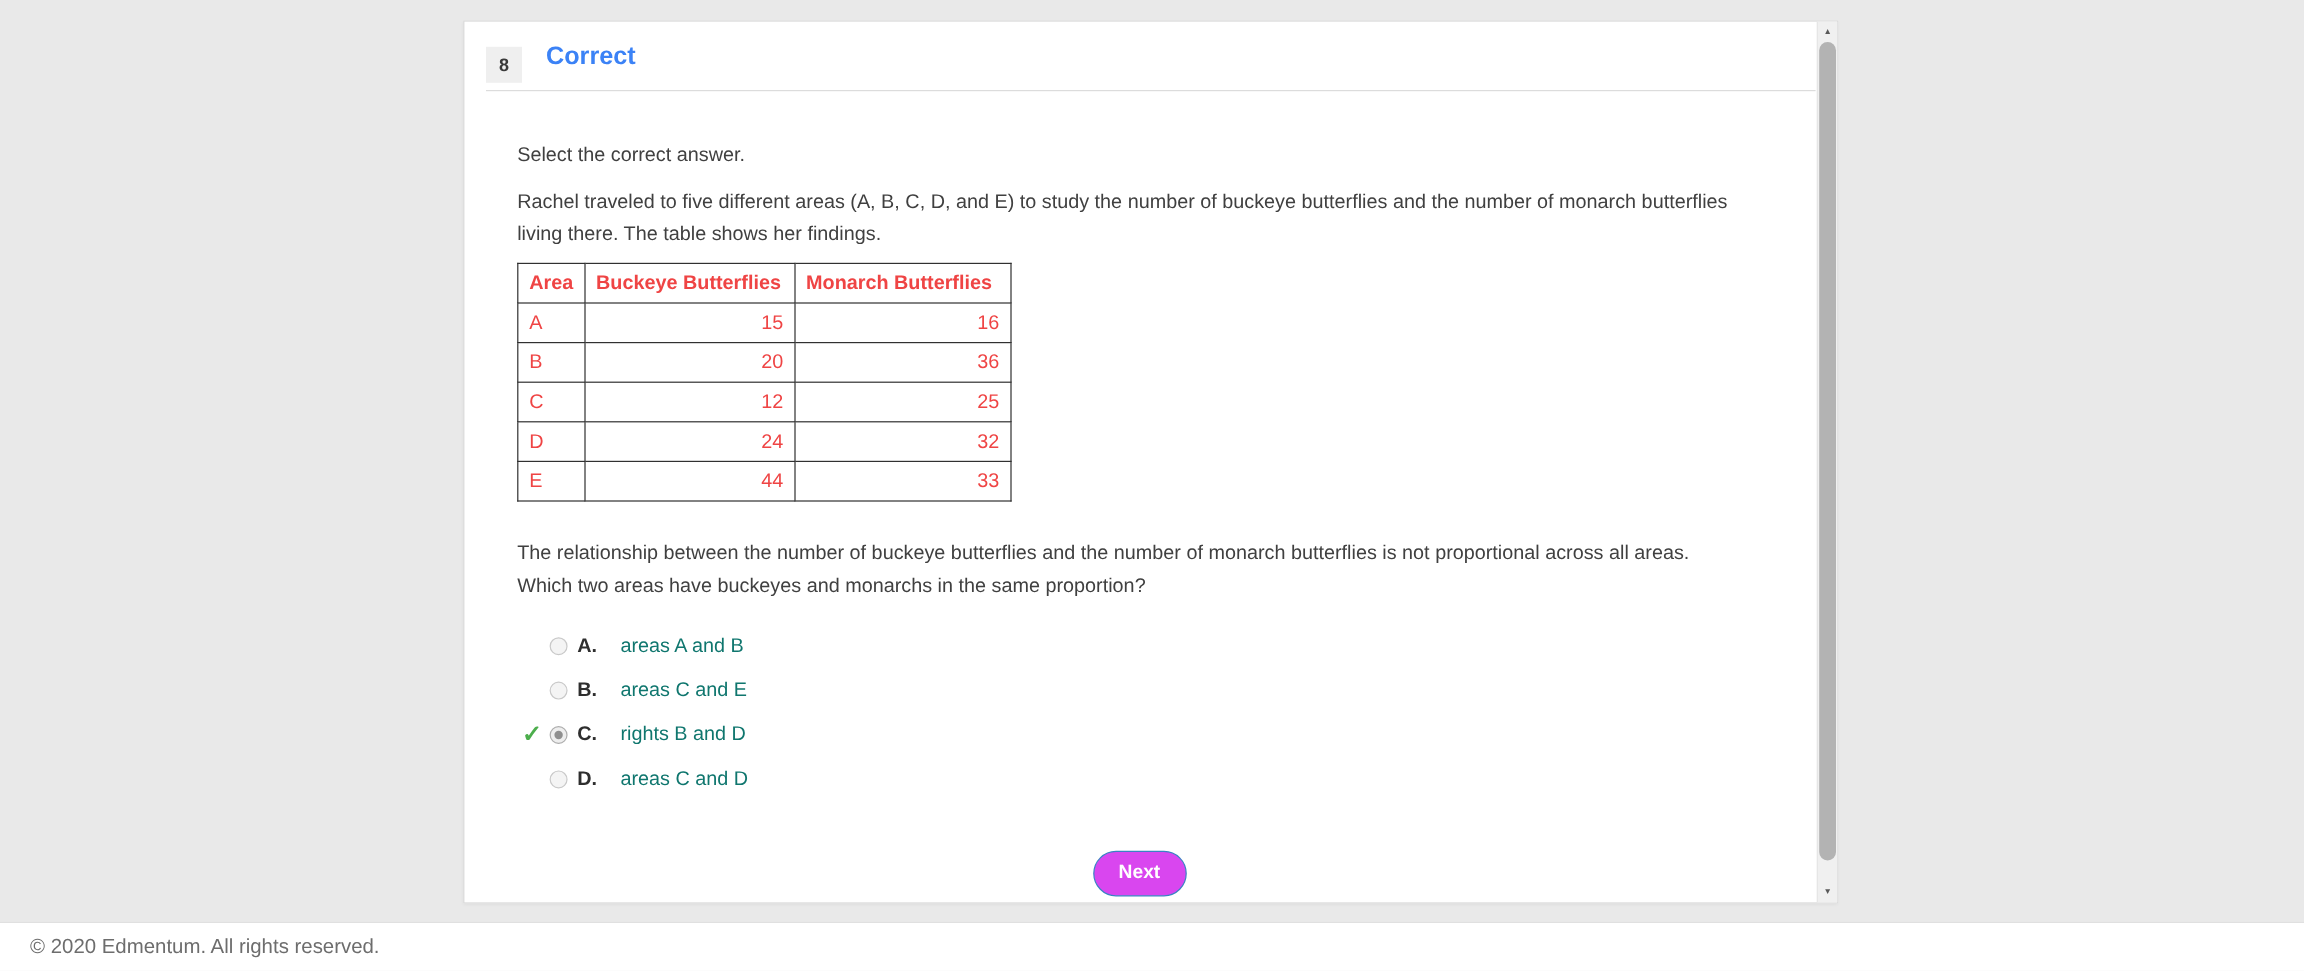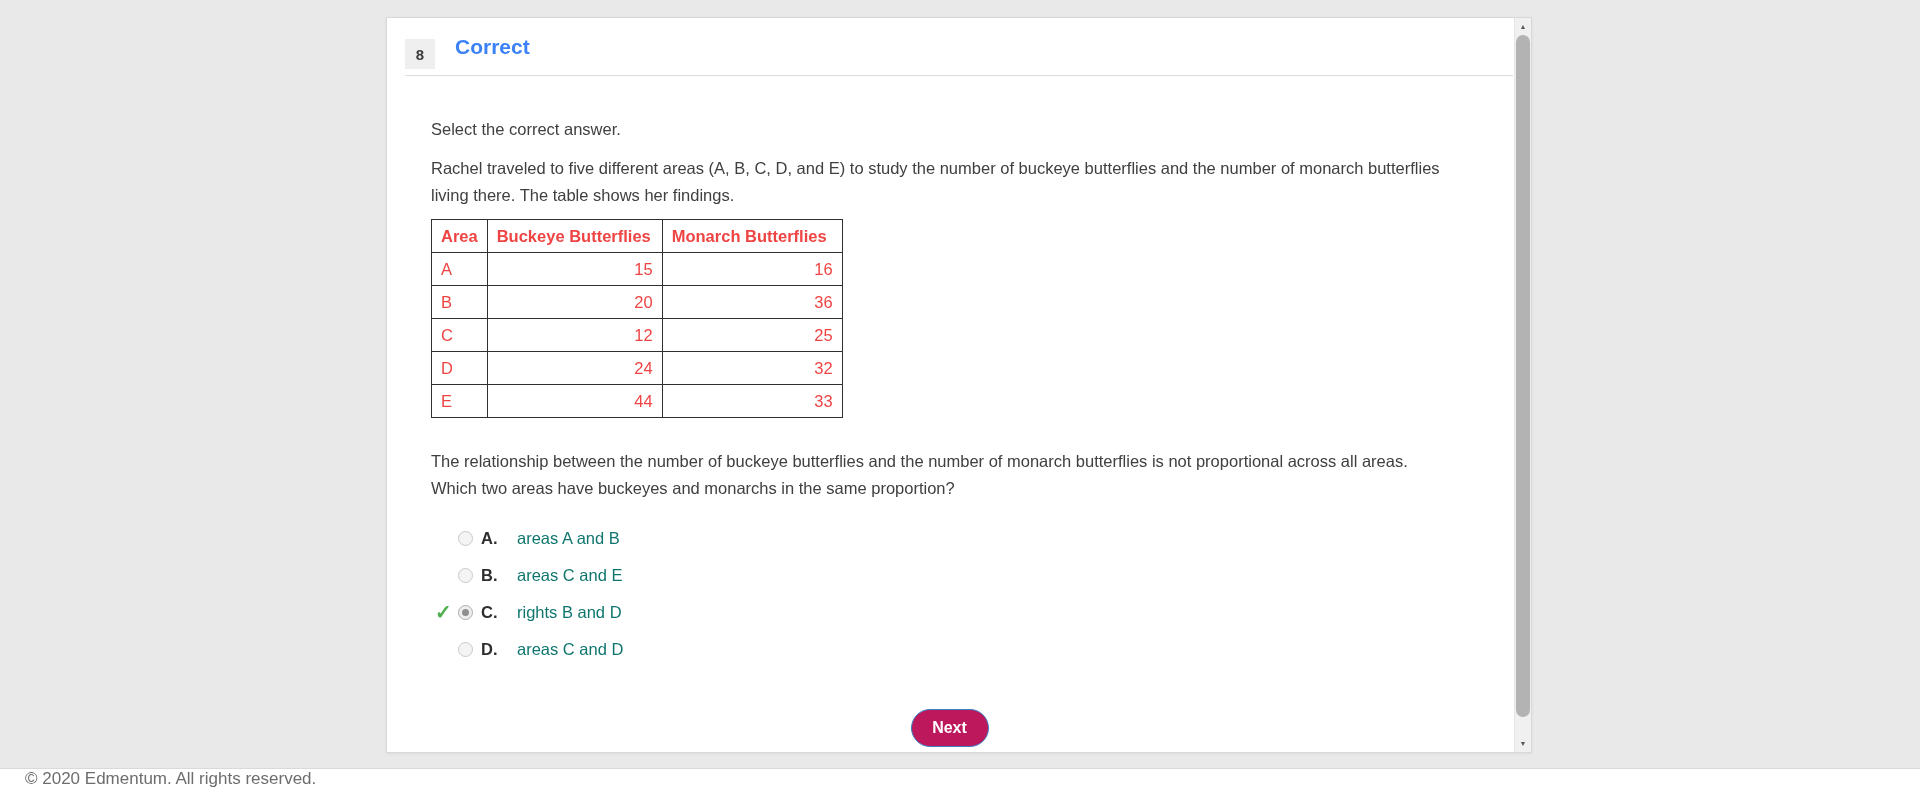--- a/index.html
+++ b/index.html
@@ -64,21 +64,21 @@
     content:""; position:absolute; left:3px; top:3px; width:7px; height:7px;
     border-radius:50%; background:#8f8f8f;
   }
   .opt-letter { margin-left:8px; width:30px; font-weight:700; font-size:16.5px; color:#2e2e2e; flex:none; }
   .opt-text { margin-left:6px; font-size:16.5px; color:#0f766e; }
 
   
   .next-wrap { width:1037px; text-align:center; margin-top:41px; }
   .next-btn {
     width:78px; height:38px; border-radius:19px;
-    background:#be185d; border:1px solid #3a82c4; color:#ffffff;
+    background:#d946ef; border:1px solid #3a82c4; color:#ffffff;
     font-family:"Liberation Sans", sans-serif; font-size:16px; font-weight:700;
     cursor:pointer;
   }
 
   
   .scrollbar {
     position:absolute; top:0; right:0; width:17px; height:100%;
     background:#f0f0f0; border-left:1px solid #e6e6e6;
   }
   .sb-btn {
@@ -89,21 +89,21 @@
   .sb-up { top:0; } .sb-down { bottom:0; }
   .sb-thumb {
     position:absolute; left:1px; top:17px; width:14px;
     height:calc(100% - 52px); background:#b3b3b3; border-radius:8px;
   }
 
   
   .footer {
     position:absolute; left:0; bottom:0; width:100%; height:41px;
     background:#ffffff; border-top:1px solid #d9d9d9;
-    display:flex; padding-left:25px;
+    display:flex; align-items:center; padding-left:25px;
     color:#6d6d6d; font-size:17px;
   }
 </style>
 </head>
 <body>
 
 <div class="card">
 
   <div class="card-header">
     <div class="q-badge">8</div>

